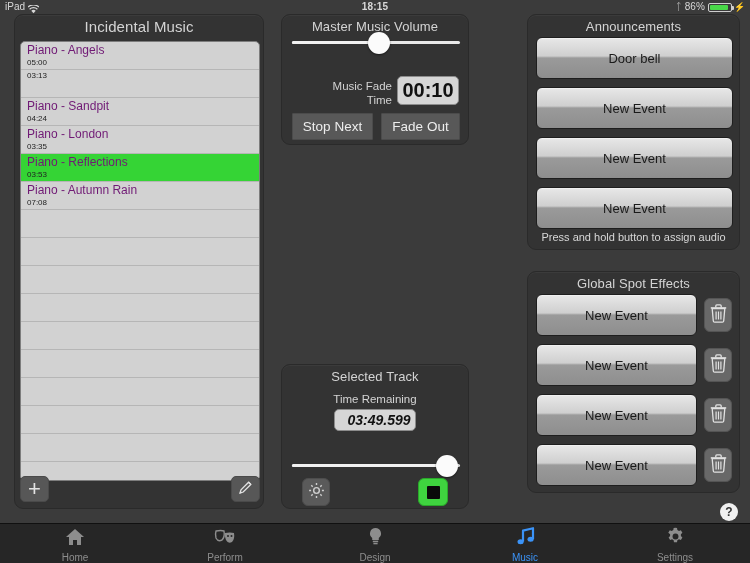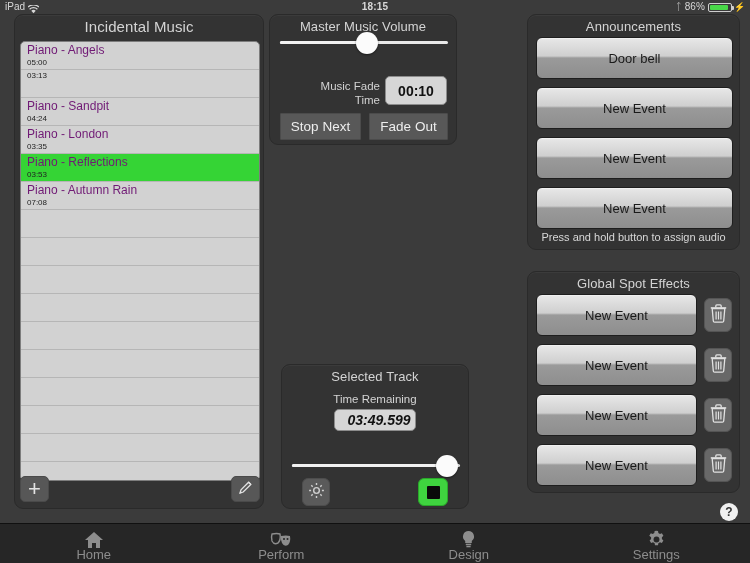--- a/index.html
+++ b/index.html
@@ -63,34 +63,34 @@
   .sq-btn {
     position: absolute; width: 29px; height: 26px; border-radius: 5px;
     background: #575757; border: 1px solid #4a4a4a;
     display: flex; align-items: center; justify-content: center;
   }
   .sq-btn.left { left: 0; }
   .sq-btn.right { right: 0; }
   .plus-glyph { color: #e3e3e3; font-size: 22px; line-height: 20px; font-weight: 300; }
 
   
-  #mid-top { left: 269px; top: 14px; width: 188px; height: 131px; }
+  #mid-top { left: 281px; top: 14px; width: 188px; height: 131px; }
   .slider-track {
     position: absolute; height: 3px; background: #e9e9e9; border-radius: 2px;
   }
   .slider-track .fill { position: absolute; left: 0; top: 0; height: 3px; background: #f2f2f2; border-radius: 2px; }
   .slider-knob {
     position: absolute; width: 22px; height: 22px; border-radius: 50%;
     background: #fbfbfb; box-shadow: 0 1px 2px rgba(0,0,0,.5);
   }
   .lbl-right { position: absolute; color: #d2d2d2; font-size: 11.5px; text-align: right; line-height: 14px; }
   .value-box {
     position: absolute; background: #d6d6d6; border: 1px solid #8c8c8c; border-radius: 5px;
     display: flex; align-items: center; justify-content: center;
-    color: #111; font-size: 14px; font-weight: bold;
+    color: #111; font-size: 20px; font-weight: bold;
   }
   .gray-btn {
     position: absolute; background: #585858; border: 1px solid #4b4b4b; border-radius: 1px;
     color: #ededed; font-size: 13.5px;
     display: flex; align-items: center; justify-content: center;
   }
 
   
   #mid-bottom { left: 281px; top: 364px; width: 188px; height: 145px; }
   .sub-lbl { position: absolute; width: 100%; text-align: center; color: #d4d4d4; font-size: 11.5px; }
@@ -141,21 +141,21 @@
   }
 
   
   #tabbar {
     position: absolute; left: 0; bottom: 0; width: 750px; height: 40px;
     background: #262626; border-top: 1px solid #101010;
     display: flex;
   }
   .tab {
     flex: 1; display: flex; flex-direction: column; align-items: center;
-    justify-content: center; gap: 1px; color: #8d8d8d; font-size: 13px;
+    justify-content: space-between; gap: 1px; color: #8d8d8d; font-size: 10px;
     padding-top: 2px;
   }
   .tab.active { color: #3b93f7; }
   .tab-icon { height: 20px; display: flex; align-items: flex-end; }
   .tab-label { line-height: 10px; }
 </style>
 </head>
 <body>
 
 <div id="app">
@@ -364,20 +364,30 @@
       <div class="tab">
         <span class="tab-icon">
           <svg width="15" height="19" viewBox="0 0 15 19">
             <path d="M7.5 1 a5.5 5.5 0 0 1 3.3 9.9 V13 H4.2 v-2.1 A5.5 5.5 0 0 1 7.5 1Z" fill="#8d8d8d"></path>
             <rect x="4.8" y="13.7" width="5.4" height="1.5" fill="#8d8d8d"></rect>
             <rect x="5.4" y="15.8" width="4.2" height="1.5" fill="#8d8d8d"></rect>
           </svg>
         </span>
         <span class="tab-label">Design</span>
       </div>
+      <div class="tab active">
+        <span class="tab-icon">
+          <svg width="19" height="19" viewBox="0 0 19 19">
+            <path d="M7 14.5 V3.6 L17 1.2 V12" fill="none" stroke="#3b93f7" stroke-width="2.2" stroke-linejoin="round"></path>
+            <ellipse cx="4.6" cy="14.8" rx="3.1" ry="2.5" fill="#3b93f7"></ellipse>
+            <ellipse cx="14.6" cy="12.3" rx="3.1" ry="2.5" fill="#3b93f7"></ellipse>
+          </svg>
+        </span>
+        <span class="tab-label">Music</span>
+      </div>
       <div class="tab">
         <span class="tab-icon">
           <svg width="19" height="19" viewBox="0 0 20 20">
             <path d="M10 0.8 l1.6 .35 .35 2.1 a6.6 6.6 0 0 1 1.7 1 l2-.8 1.6 2.7 -1.6 1.4 a6.6 6.6 0 0 1 0 2 l1.6 1.4 -1.6 2.7 -2-.8 a6.6 6.6 0 0 1-1.7 1 l-.35 2.1 -3.2 0 -.35-2.1 a6.6 6.6 0 0 1-1.7-1 l-2 .8 -1.6-2.7 1.6-1.4 a6.6 6.6 0 0 1 0-2 L2.4 6.15 4 3.45 l2 .8 a6.6 6.6 0 0 1 1.7-1 L8.05 1.15Z" fill="#8d8d8d"></path>
             <circle cx="10" cy="10" r="3.1" fill="#262626"></circle>
           </svg>
         </span>
         <span class="tab-label">Settings</span>
       </div>
     </div>

